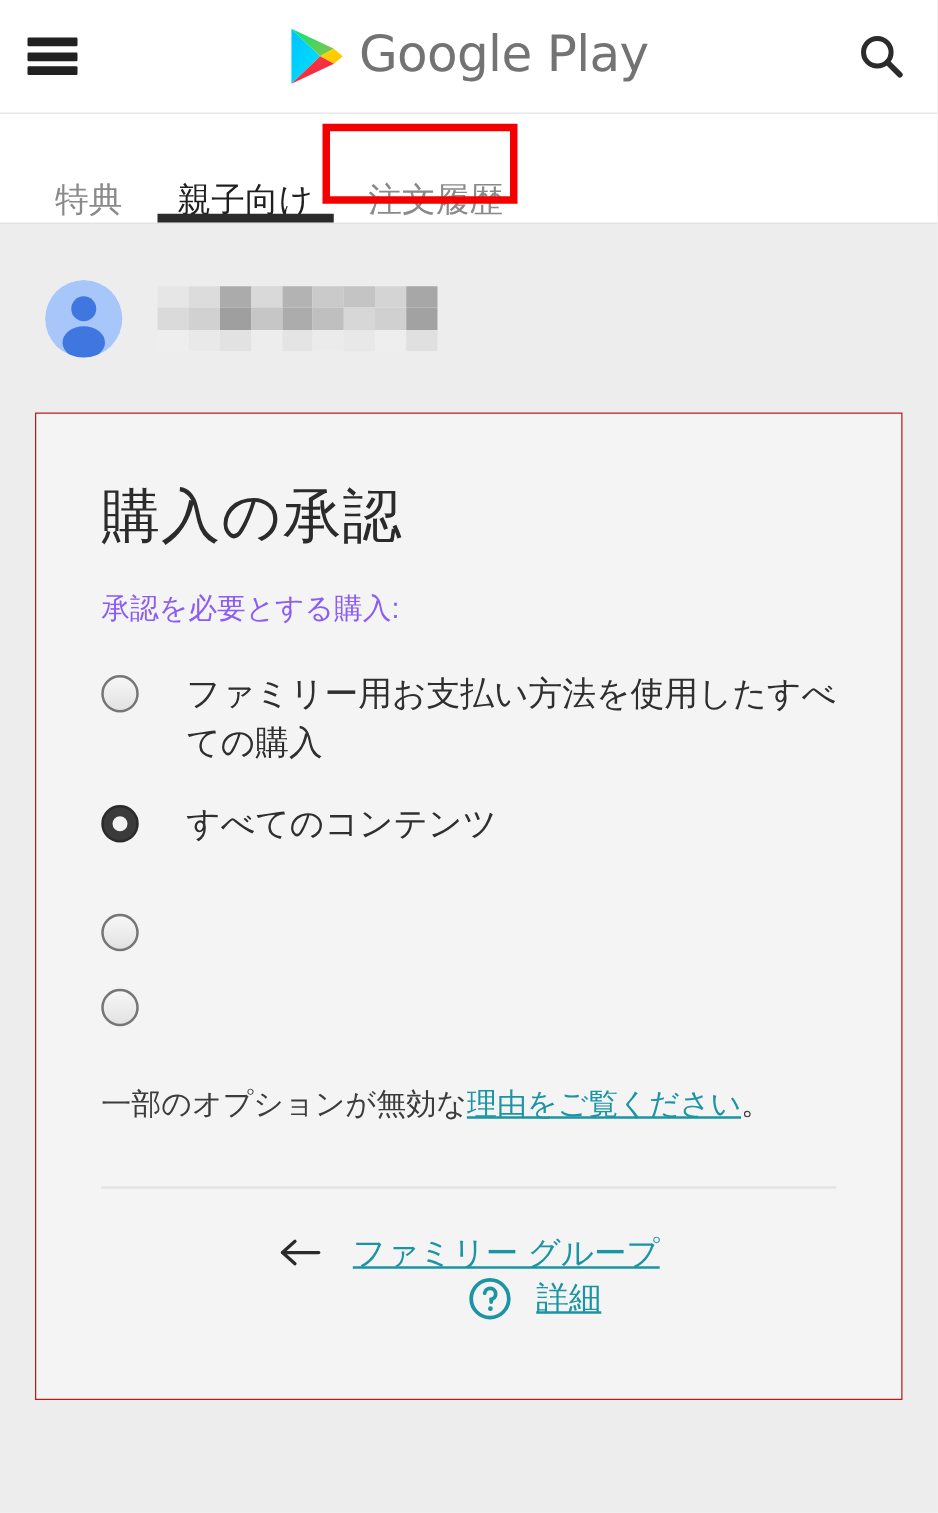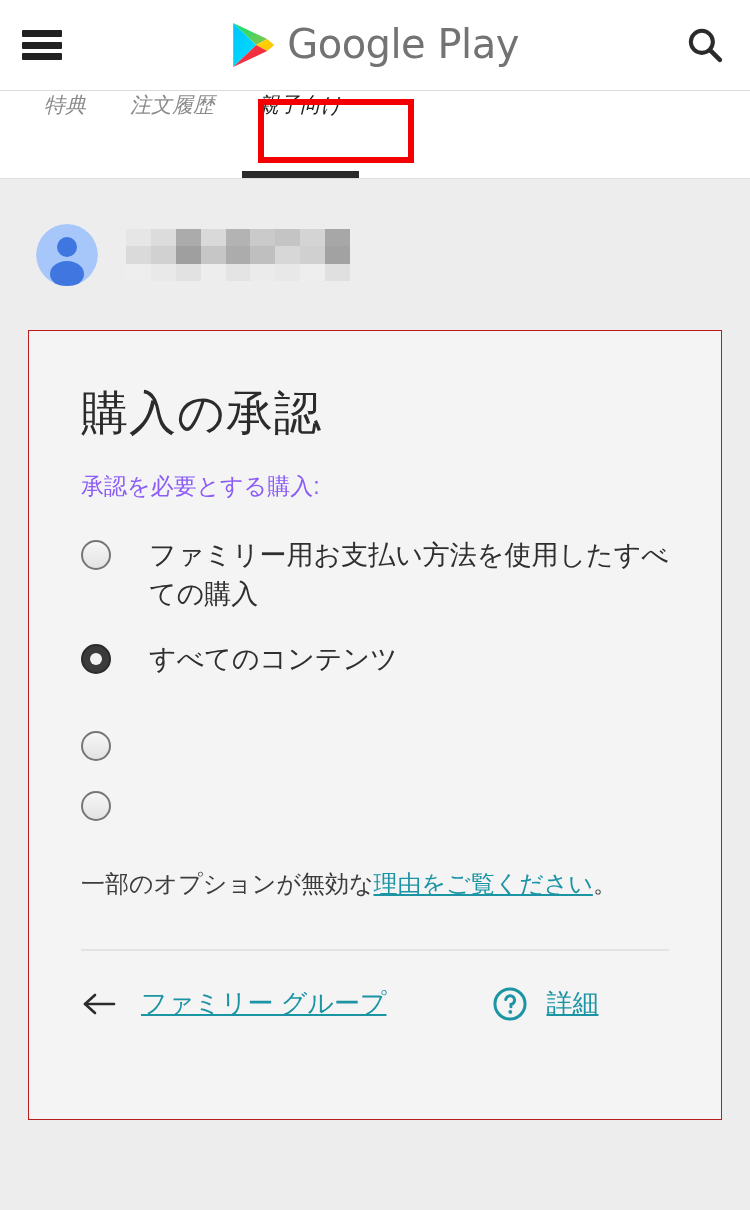--- a/index.html
+++ b/index.html
@@ -84,27 +84,26 @@
     height: 87px;
     background: #ffffff;
     display: flex;
     align-items: center;
     padding-left: 22px;
   }
   .tab {
     position: relative;
     height: 87px;
     display: flex;
-    align-items: flex-start;
+    align-items: flex-end;
     padding: 0 22px;
-    font-size: 21px;
+    font-size: 27px;
     color: #8a8a8a;
     white-space: nowrap;
     cursor: pointer;
-    font-style: italic;
   }
   .tab.active { color: #1f1f1f; }
   .tab.active::after {
     content: "";
     position: absolute;
     left: 6px;
     right: 6px;
     bottom: 0;
     height: 7px;
     background: #2b2b2b;
@@ -226,20 +225,21 @@
   .card-divider {
     margin-top: 48px;
     height: 2px;
     background: #e3e3e3;
   }
 
   .card-footer {
     margin-top: 34px;
     display: flex;
     align-items: center;
+    flex-direction: column;
   }
   .footer-left, .footer-right {
     display: flex;
     align-items: center;
     gap: 20px;
     cursor: pointer;
   }
   .footer-right { margin-left: 104px; gap: 18px; }
   .footer-link {
     font-size: 26px;
@@ -293,25 +293,25 @@
       <line x1="14.9" y1="14.9" x2="20.5" y2="20.5" stroke="#2b2b2b" stroke-width="2.6" stroke-linecap="round"></line>
     </svg>
   </div>
 </div>
 <div class="appbar-divider"></div>
 
 <div class="tabbar">
   <div class="tab">
     <span>特典</span>
   </div>
+  <div class="tab active">
+    <span>親子向け</span>
+  </div>
   <div class="tab">
     <span>注文履歴</span>
-  </div>
-  <div class="tab active">
-    <span>親子向け</span>
   </div>
   <div class="tab-highlight"></div>
 </div>
 <div class="tabbar-divider"></div>
 
 <div class="account-row">
   <svg class="avatar" viewBox="0 0 62 62">
     <circle cx="31" cy="31" r="31" fill="#a7c7fb"></circle>
     <circle cx="31" cy="23" r="10" fill="#3f76e0"></circle>
     <ellipse cx="31" cy="50" rx="17" ry="13" fill="#3f76e0"></ellipse>

